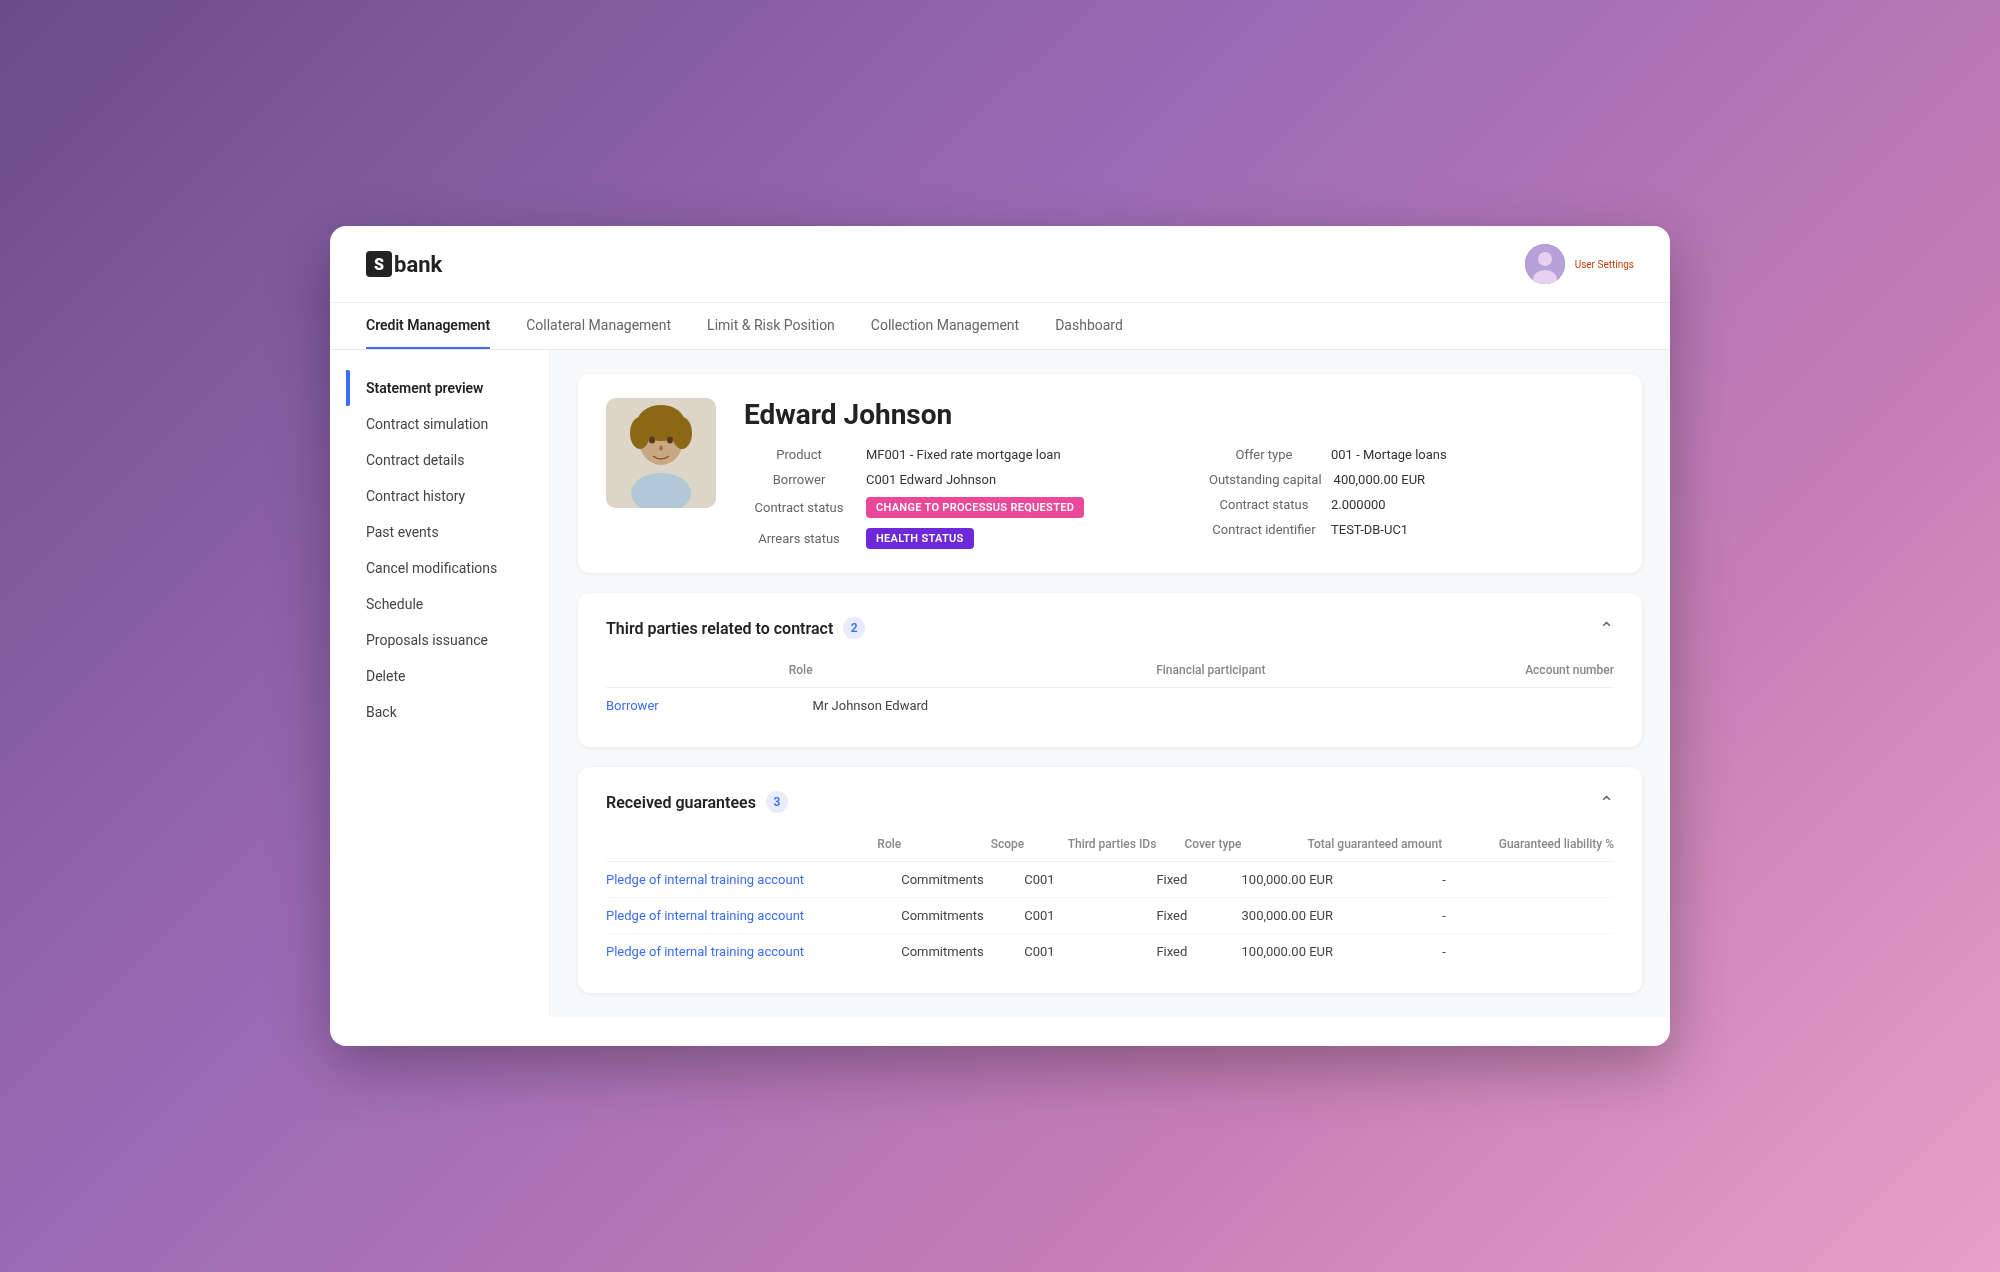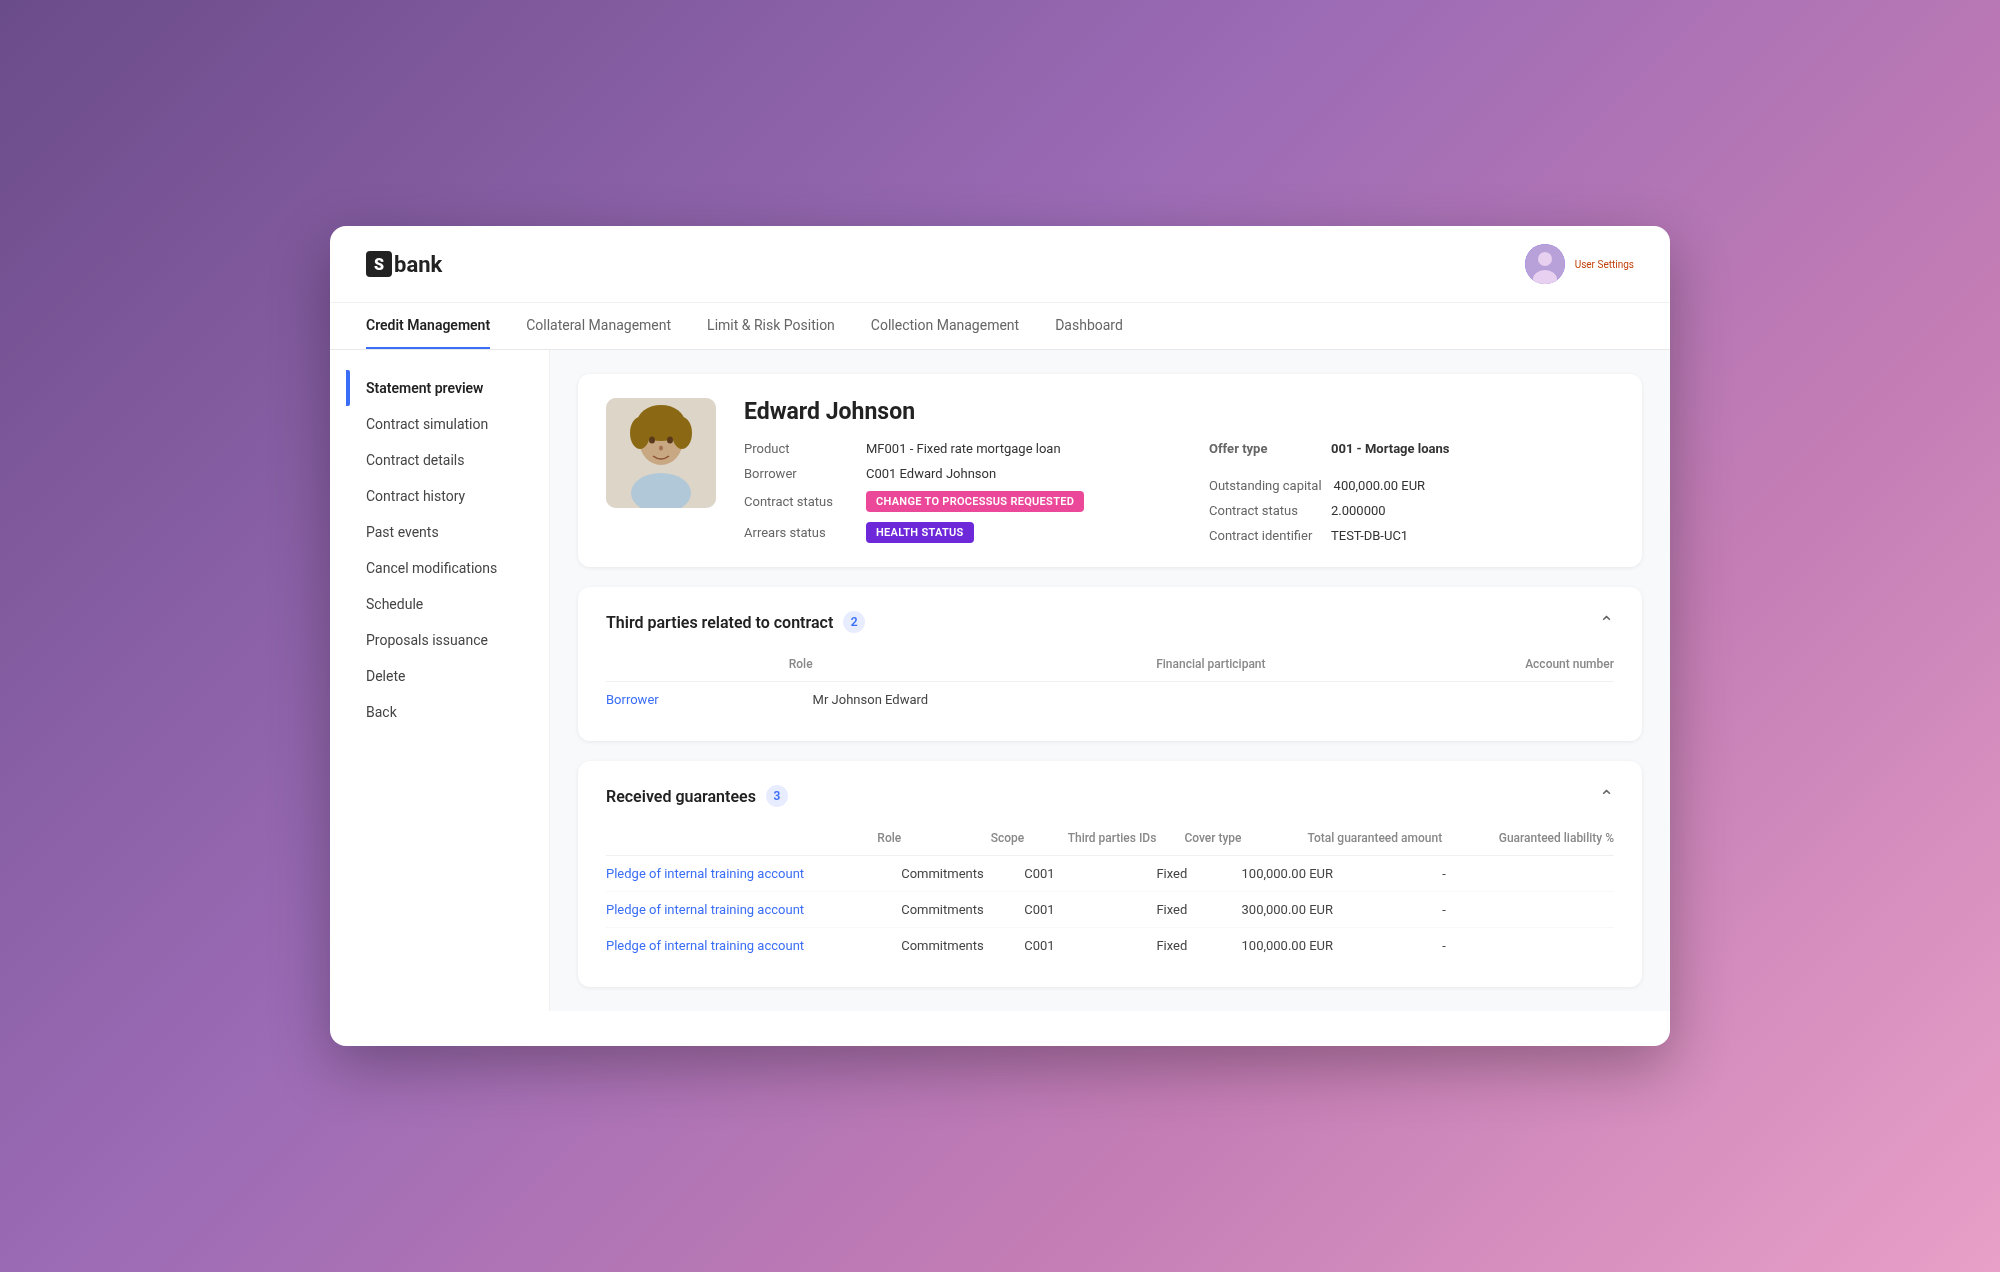--- a/index.html
+++ b/index.html
@@ -157,29 +157,30 @@
       flex-shrink: 0;
       display: flex;
       align-items: center;
       justify-content: center;
     }
     .profile-photo svg { width: 110px; height: 110px; }
     .profile-info {
       flex: 1;
     }
     .profile-name {
-      font-size: 23px;
+      font-size: 28px;
       font-weight: 700;
       color: #222;
       margin-bottom: 16px;
     }
     .profile-fields {
       display: grid;
       grid-template-columns: 1fr 1fr;
       gap: 10px 60px;
+      text-align: center;
     }
     .field-row {
       display: flex;
       align-items: center;
       gap: 12px;
     }
     .field-label {
       font-size: 13px;
       color: #666;
       min-width: 110px;
@@ -373,21 +374,21 @@
                   <span class="field-label">Contract status</span>
                   <span class="badge-orange">CHANGE TO PROCESSUS REQUESTED</span>
                 </div>
                 <div class="field-row">
                   <span class="field-label">Arrears status</span>
                   <span class="badge-teal">HEALTH STATUS</span>
                 </div>
               </div>
 
               <div>
-                <div class="field-row" style="margin-bottom:22px;font-weight:bold;">
+                <div class="field-row" style="margin-bottom:10px;">
                   <span class="field-label">Offer type</span>
                   <span class="field-value">001 - Mortage loans</span>
                 </div>
                 <div class="field-row" style="margin-bottom:10px;">
                   <span class="field-label">Outstanding capital</span>
                   <span class="field-value">400,000.00 EUR</span>
                 </div>
                 <div class="field-row" style="margin-bottom:10px;">
                   <span class="field-label">Contract status</span>
                   <span class="field-value">2.000000</span>

